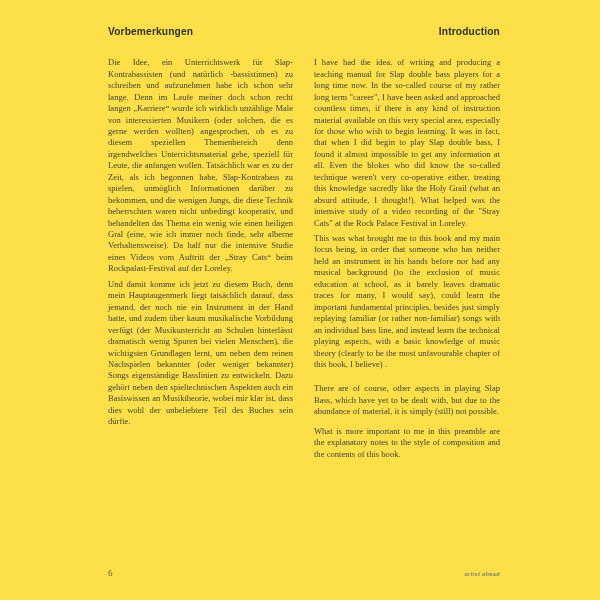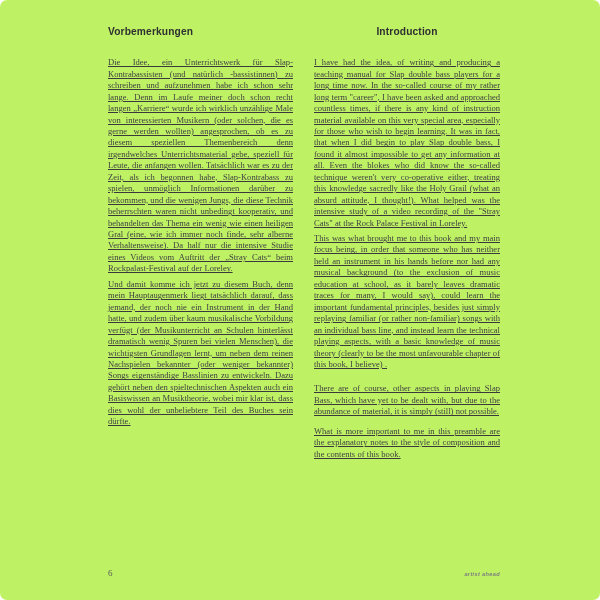--- a/index.html
+++ b/index.html
@@ -13,22 +13,21 @@
     font-family: "Liberation Serif", serif;
     color: #3a3a3c;
     overflow: hidden;
   }
   .page {
     position: relative;
     width: 600px;
     height: 600px;
     box-sizing: border-box;
     padding: 0;
-    background: #bef264;
-    border-radius: 7px;
+    background: #fde047;
   }
   .content {
     position: absolute;
     left: 108px;
     right: 100px;
     top: 26px;
   }
   .headings {
     display: flex;
     gap: 20px;
@@ -37,31 +36,30 @@
   .heading {
     flex: 1 1 0;
     font-family: "Liberation Sans", sans-serif;
     font-weight: bold;
     font-size: 10.2px;
     letter-spacing: 0.15px;
     color: #2f2f31;
     line-height: 1.2;
   }
   .heading.right {
-    text-align: center;
+    text-align: right;
   }
   .columns {
     display: flex;
     gap: 20px;
     align-items: flex-start;
   }
   .column {
     flex: 1 1 0;
     min-width: 0;
-    text-decoration: underline;
   }
   .para {
     text-align: justify;
     font-size: 8.55px;
     line-height: 11.45px;
     color: #404042;
     margin: 0 0 0 0;
     hyphens: manual;
     -webkit-hyphens: manual;
     word-spacing: 0.1px;

